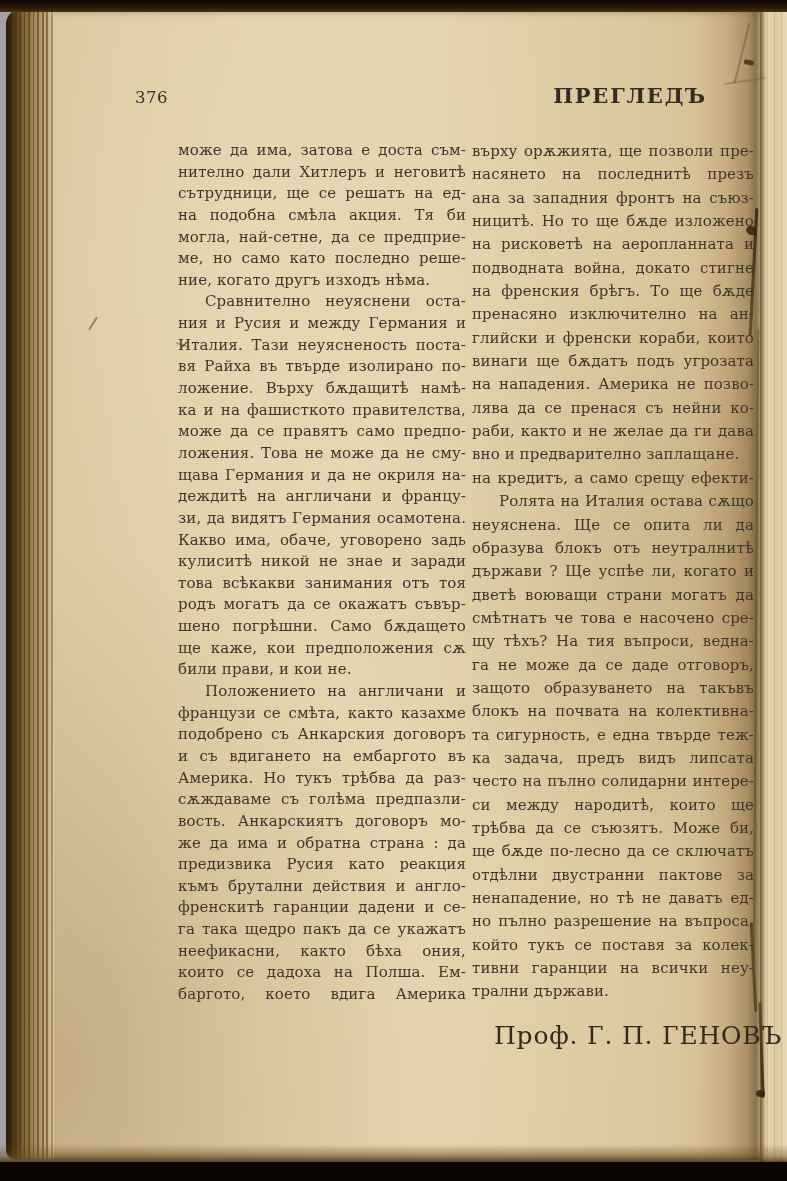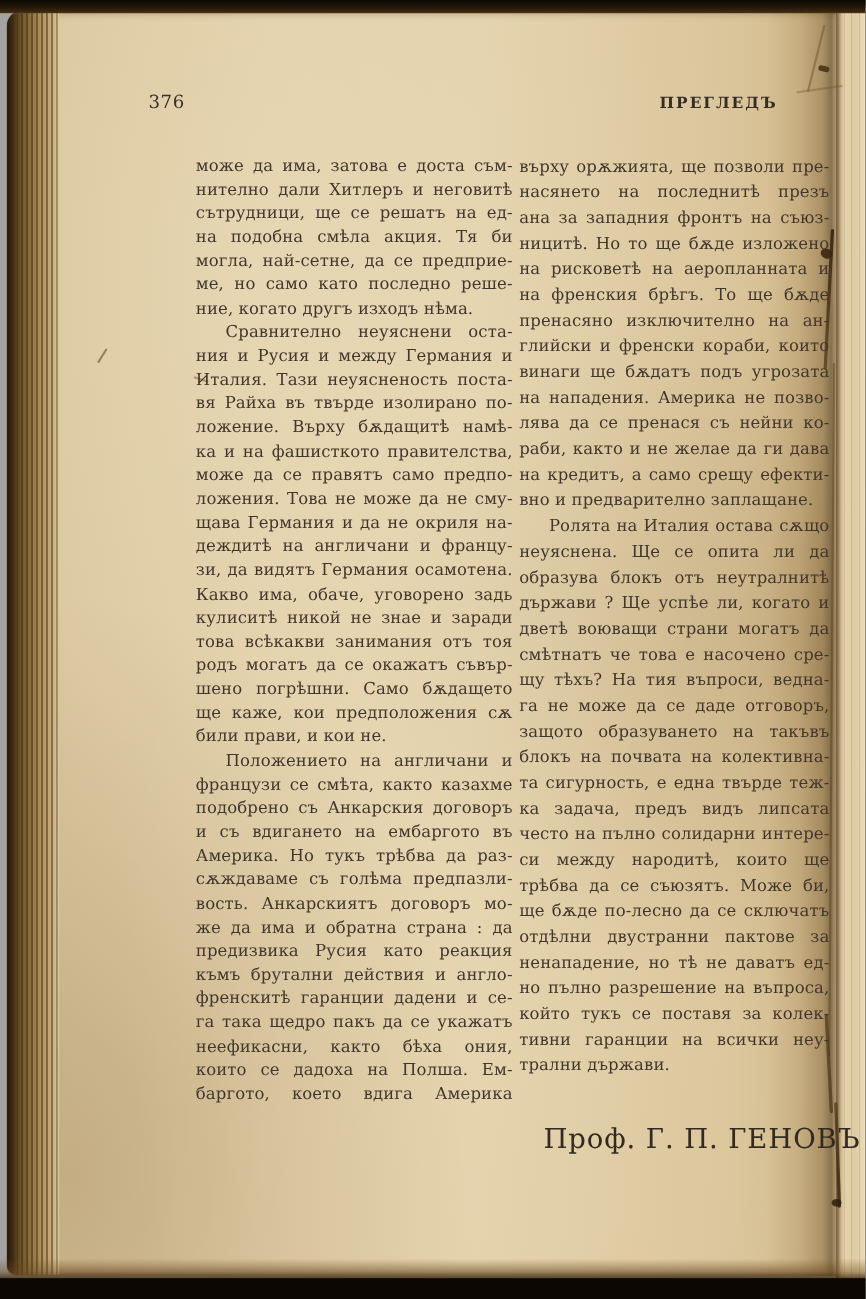--- a/index.html
+++ b/index.html
@@ -102,21 +102,21 @@
     position:absolute; left:176px; top:344px; width:14px; height:1.6px; z-index:3;
     background:rgba(92,66,34,.45); transform:rotate(18deg); border-radius:1px;
   }
   
   .running-head {
     position:absolute; left:135px; top:83px; width:572px; z-index:4;
     display:flex; justify-content:space-between; align-items:baseline;
     color:#39312a;
   }
   .page-number { font-size:16.5px; letter-spacing:.5px; }
-  .header-title { font-size:14px; font-weight:bold; letter-spacing:1.8px; color:#352d25; }
+  .header-title { font-size:21px; font-weight:bold; letter-spacing:1.8px; color:#352d25; }
   .text-columns {
     position:absolute; left:134px; top:140px; width:580px; z-index:4;
     display:flex; gap:6px;
     color:#40362b;
     font-size:15px; letter-spacing:.1px;margin-left:44px;
   }
   .col { flex:none; }
   .col-left  { width:288px; }
   .col-right { width:282px; }
   .para { margin:0; }
@@ -210,29 +210,30 @@
           <div class="tline">баргото, което вдига Америка</div>
         </div>
       </div>
     <div class="col col-right">
         <div class="para">
           <div class="tline">върху орѫжията, ще позволи пре-</div>
           <div class="tline">насянето на последнитѣ презъ оке-</div>
           <div class="tline">ана за западния фронтъ на съюз-</div>
           <div class="tline">ницитѣ. Но то ще бѫде изложено</div>
           <div class="tline">на рисковетѣ на аеропланната и</div>
+          <div class="tline">подводната война, докато стигне</div>
           <div class="tline">на френския брѣгъ. То ще бѫде</div>
           <div class="tline">пренасяно изключително на ан-</div>
           <div class="tline">глийски и френски кораби, които</div>
           <div class="tline">винаги ще бѫдатъ подъ угрозата</div>
           <div class="tline">на нападения. Америка не позво-</div>
           <div class="tline">лява да се пренася съ нейни ко-</div>
           <div class="tline">раби, както и не желае да ги дава</div>
+          <div class="tline lastline">вно и предварително заплащане.</div>
           <div class="tline">на кредитъ, а само срещу ефекти-</div>
-          <div class="tline lastline">вно и предварително заплащане.</div>
         </div>
         <div class="para">
           <div class="tline first">Ролята на Италия остава сѫщо</div>
           <div class="tline">неуяснена. Ще се опита ли да</div>
           <div class="tline">образува блокъ отъ неутралнитѣ</div>
           <div class="tline">държави ? Ще успѣе ли, когато и</div>
           <div class="tline">дветѣ воюващи страни могатъ да</div>
           <div class="tline">смѣтнатъ че това е насочено сре-</div>
           <div class="tline">щу тѣхъ? На тия въпроси, ведна-</div>
           <div class="tline">га не може да се даде отговоръ,</div>

